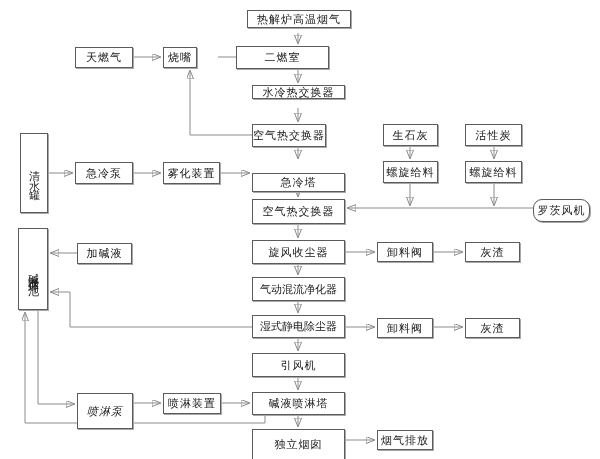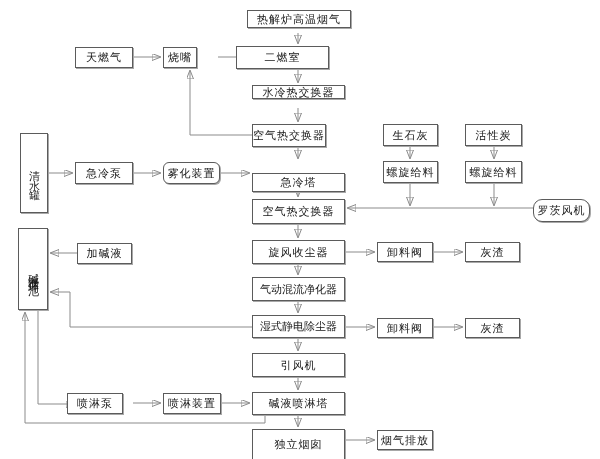--- a/index.html
+++ b/index.html
@@ -78,21 +78,21 @@
 
   <div class="box" style="left:75px;top:47px;width:58px;height:21px;">天燃气</div>
   <div class="box" style="left:163px;top:47px;width:34px;height:21px;">烧嘴</div>
   <div class="box" style="left:236px;top:46px;width:93px;height:23px;">二燃室</div>
 
   <div class="box" style="left:252px;top:85px;width:93px;height:14px;">水冷热交换器</div>
   <div class="box" style="left:252px;top:124px;width:74px;height:23px;">空气热交换器</div>
 
   <div class="box vbox" style="left:20px;top:133px;width:28px;height:80px;letter-spacing:10px;padding-top:6px;">清水罐</div>
   <div class="box" style="left:75px;top:162px;width:58px;height:22px;">急冷泵</div>
-  <div class="box" style="left:163px;top:162px;width:57px;height:22px;border-radius:6px;">雾化装置</div>
+  <div class="box" style="left:163px;top:162px;width:57px;height:22px;">雾化装置</div>
   <div class="box" style="left:252px;top:173px;width:93px;height:19px;">急冷塔</div>
 
   <div class="box" style="left:383px;top:124px;width:55px;height:22px;">生石灰</div>
   <div class="box" style="left:465px;top:124px;width:57px;height:22px;">活性炭</div>
   <div class="box" style="left:383px;top:161px;width:55px;height:22px;">螺旋给料</div>
   <div class="box" style="left:465px;top:161px;width:57px;height:22px;">螺旋给料</div>
 
   <div class="box" style="left:252px;top:199px;width:93px;height:25px;">空气热交换器</div>
   <div class="box" style="left:533px;top:199px;width:57px;height:23px;border-radius:9px;">罗茨风机</div>
 
@@ -103,20 +103,20 @@
   <div class="box" style="left:77px;top:243px;width:55px;height:21px;">加碱液</div>
   <div class="box vbox" style="left:18px;top:228px;width:30px;height:82px;letter-spacing:3px;padding-top:4px;">碱液循环池</div>
 
   <div class="box" style="left:252px;top:277px;width:93px;height:24px;letter-spacing:0;">气动混流净化器</div>
   <div class="box" style="left:252px;top:315px;width:93px;height:23px;letter-spacing:0;">湿式静电除尘器</div>
   <div class="box" style="left:377px;top:318px;width:56px;height:20px;">卸料阀</div>
   <div class="box" style="left:465px;top:318px;width:55px;height:20px;">灰渣</div>
 
   <div class="box" style="left:252px;top:353px;width:93px;height:24px;">引风机</div>
 
-  <div class="box" style="left:67px;top:393px;width:56px;height:21px;">喷淋泵</div>
+  <div class="box" style="left:77px;top:393px;width:56px;height:36px;font-style:italic;">喷淋泵</div>
   <div class="box" style="left:163px;top:393px;width:58px;height:21px;">喷淋装置</div>
   <div class="box" style="left:252px;top:392px;width:93px;height:23px;">碱液喷淋塔</div>
 
   <div class="box" style="left:252px;top:429px;width:93px;height:31px;">独立烟囱</div>
   <div class="box" style="left:377px;top:430px;width:56px;height:20px;">烟气排放</div>
 
 </div>
 
 </body></html>

